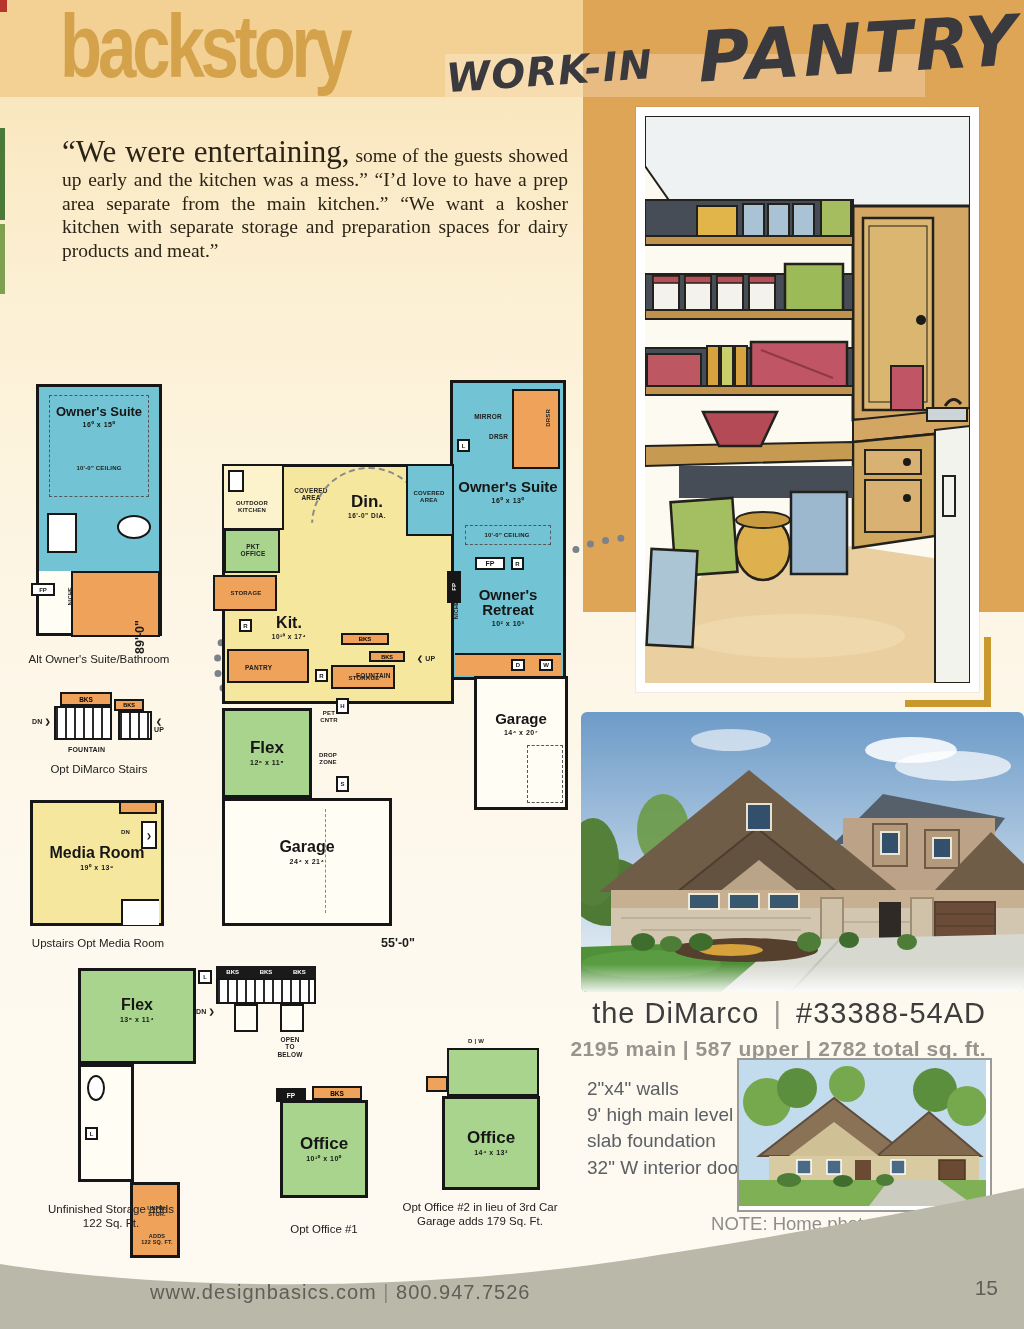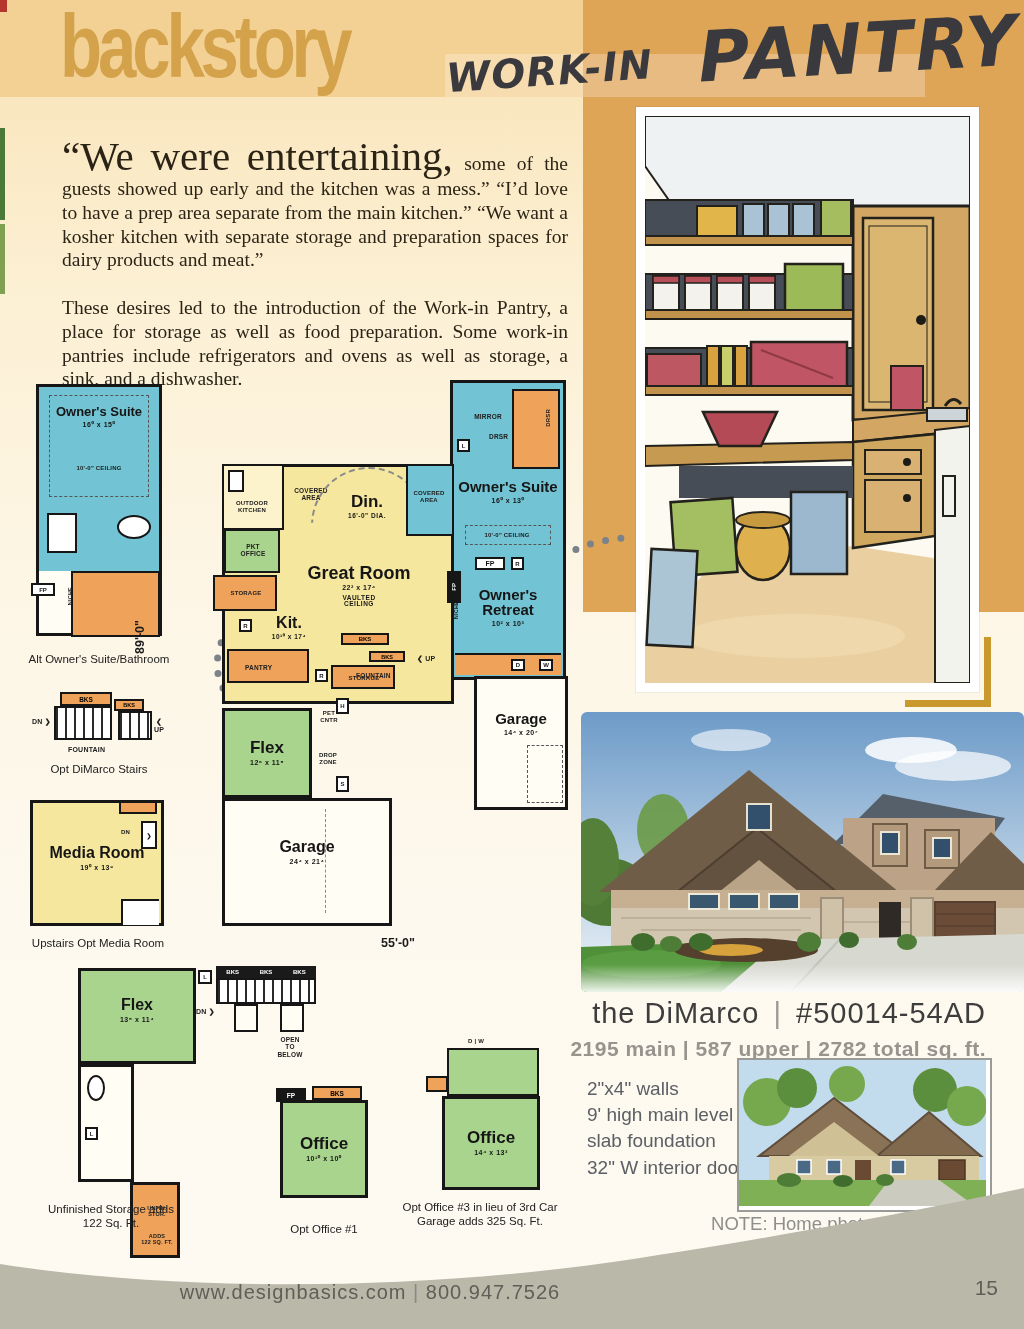--- a/index.html
+++ b/index.html
@@ -18,40 +18,40 @@
              font-size:40px;color:#3a3a3e;transform:rotate(-4deg);letter-spacing:1px;}
   .script-lg{left:698px;top:8px;font-family:"DejaVu Sans",sans-serif;font-style:italic;font-weight:700;
              font-size:70px;color:#3a3a3e;transform:rotate(-3deg);letter-spacing:3px;}
   .edge-red{left:0;top:0;width:7px;height:12px;background:#b5342c;}
   .edge-green1{left:0;top:128px;width:5px;height:92px;background:#4b7a38;}
   .edge-green2{left:0;top:224px;width:5px;height:70px;background:#7fa050;}
 
   
   .intro{left:62px;top:136px;width:506px;color:#2b2416;font-family:"Liberation Serif",serif;
          font-size:19.5px;line-height:1.22;text-align:justify;}
-  .intro .lead{font-size:41px;line-height:1;font-family:Liberation Serif, serif;}
+  .intro .lead{font-size:31px;line-height:1;font-family:Liberation Serif, serif;}
   .intro p{margin:0 0 24px 0;}
 
   
   .illo-frame{left:636px;top:107px;width:343px;height:585px;background:#ffffff;
               box-shadow:0 0 0 1px rgba(0,0,0,.05);padding:0;}
   .illo-frame svg{position:absolute;left:9px;top:9px;}
   .gold-bracket{left:905px;top:637px;width:79px;height:63px;
                 border-right:7px solid #c9992e;border-bottom:7px solid #c9992e;}
   .photo{left:581px;top:712px;width:443px;height:280px;border-radius:6px;overflow:hidden;}
   .title-row{right:38px;top:997px;display:flex;gap:14px;align-items:baseline;color:#3d3d3d;
              font-size:29px;letter-spacing:1px;}
   .title-sep{color:#9a9a96;font-weight:400;}
   .sqft{right:38px;top:1037px;font-size:21px;color:#97948e;letter-spacing:.5px;font-weight:bold;}
   .specs{left:587px;top:1076px;font-size:19px;color:#5c6065;line-height:1.38;}
   .render-box{left:737px;top:1058px;width:251px;height:150px;border:2px solid #9a9a96;background:#fff;}
   .note{left:706px;top:1212px;width:296px;text-align:center;font-size:18.5px;color:#8e8e8a;line-height:1.35;}
 
   
-  .footer-text{left:150px;top:1281px;width:440px;text-align:center;font-size:20px;color:#5f5f58;letter-spacing:1px;}
+  .footer-text{left:150px;top:1281px;width:440px;text-align:left;font-size:20px;color:#5f5f58;letter-spacing:1px;}
   .page-num{right:26px;top:1276px;font-size:21px;color:#5f5f58;}
 
   
   .plan{position:absolute;}
   .room{position:absolute;border:3px solid #161616;box-sizing:border-box;}
   .room2{position:absolute;border:2px solid #161616;box-sizing:border-box;}
   .blue{background:#72c3d3;} .yellow{background:#f6e79e;} .orange{background:#efa259;}
   .green{background:#a8d48e;} .whitebg{background:#fffdf4;} .pale{background:#fcf3cd;}
   .rname{position:absolute;width:100%;text-align:center;font-weight:700;color:#161616;line-height:1;}
   .rdims{display:block;font-weight:700;font-size:7px;margin-top:3px;letter-spacing:.5px;}
@@ -77,21 +77,20 @@
   <div class="abs hdr-band"></div>
   <div class="abs brand">backstory</div>
   <div class="abs script-sm">WORK-IN</div>
   <div class="abs script-lg">PANTRY</div>
   <div class="abs edge-red"></div>
   <div class="abs edge-green1"></div>
   <div class="abs edge-green2"></div>
 
   <div class="abs intro">
     <p><span class="lead">“We were entertaining,</span><span> some of the guests showed up early and the kitchen was a mess.”  “I’d love to have a prep area separate from the main kitchen.” “We want a kosher kitchen with separate storage and preparation spaces for dairy products and meat.”</span></p>
-    <p>These desires led to the introduction of the Work-in Pantry, a place for storage as well as food preparation. Some work-in pantries include refrigerators and ovens as well as storage, a sink, and a dishwasher.</p>
   </div>
 
   <div class="abs illo-frame">
     <svg width="325" height="567" viewBox="0 0 325 567">
       <rect x="0" y="0" width="325" height="567" fill="#fcfaf1"></rect>
       <polygon points="0,0 325,0 325,90 242,112 35,100 0,50" fill="#eef2f3" stroke="#23211c" stroke-width="2"></polygon>
 
       <polygon points="0,530 68,446 208,430 288,442 325,468 325,567 0,567" fill="#ead0a0"></polygon>
       <ellipse cx="150" cy="520" rx="110" ry="22" fill="#f2ddb4" opacity=".6"></ellipse>
 
@@ -247,26 +246,20 @@
 AREA</div>
       <div class="arch" style="left:86px;top:0px;width:112px;height:112px;"></div>
       <div class="rname" style="top:26px;left:92px;width:100px;font-size:17px;">
         <span>Din.</span>
         <span class="rdims" style="font-size:6.5px;">16'-0" DIA.</span>
       </div>
       <div class="blue" style="position:absolute;right:-1px;top:-1px;width:44px;height:68px;border-left:2px solid #161616;border-bottom:2px solid #161616;">
         <div class="lbl" style="left:2px;top:24px;width:38px;font-size:6px;">COVERED
 AREA</div>
       </div>
-      <div class="rname" style="top:98px;left:64px;width:140px;font-size:18px;line-height:.95;">
-        <span>Great Room</span>
-        <span class="rdims">22² x 17⁴</span>
-        <span class="rdims" style="font-size:6.5px;white-space:pre-line;">VAULTED
-CEILING</span>
-      </div>
       <div class="room2 green" style="left:-1px;top:62px;width:56px;height:44px;">
         <div class="lbl" style="left:10px;top:12px;width:34px;">PKT
 OFFICE</div>
       </div>
       <div class="room2 orange" style="left:-12px;top:108px;width:64px;height:36px;">
         <div class="lbl" style="left:6px;top:13px;width:50px;font-size:6px;">STORAGE</div>
       </div>
       <div class="rname" style="top:148px;left:24px;width:80px;font-size:16px;">
         <span>Kit.</span>
         <span class="rdims" style="font-size:6.5px;">10¹⁰ x 17⁴</span>
@@ -367,21 +360,21 @@
     <div class="lbl" style="left:56px;top:2px;font-size:6px;"><span>D</span> | <span>W</span></div>
     <div class="room2 green" style="left:35px;top:12px;width:92px;height:48px;"></div>
     <div class="room2 orange" style="left:14px;top:40px;width:22px;height:16px;"></div>
     <div class="room green" style="left:30px;top:60px;width:98px;height:94px;">
       <div class="rname" style="top:30px;font-size:17px;">
         <span>Office</span>
         <span class="rdims">14⁴ x 13³</span>
       </div>
     </div>
   </div>
-  <div class="caption" style="left:390px;top:1200px;width:180px;">Opt Office #3 in lieu of 3rd Car Garage adds 325 Sq. Ft.</div>
+  <div class="caption" style="left:390px;top:1200px;width:180px;">Opt Office #2 in lieu of 3rd Car Garage adds 179 Sq. Ft.</div>
 
   <div class="abs photo">
     <svg width="443" height="280" viewBox="0 0 443 280">
       <defs>
         <linearGradient id="sky" x1="0" y1="0" x2="0" y2="1">
           <stop offset="0" stop-color="#6d9bc8"></stop>
             <stop offset="1" stop-color="#dbe7f1"></stop>
         </linearGradient>
         <linearGradient id="fade" x1="0" y1="0" x2="0" y2="1">
           <stop offset="0" stop-color="#ffffff" stop-opacity="0"></stop>
@@ -437,21 +430,21 @@
       <ellipse cx="228" cy="230" rx="12" ry="10" fill="#4e7d38"></ellipse>
       <ellipse cx="268" cy="228" rx="10" ry="8" fill="#3f6d2e"></ellipse>
       <ellipse cx="326" cy="230" rx="10" ry="8" fill="#4e7d38"></ellipse>
       <rect x="0" y="252" width="443" height="28" fill="url(#fade)"></rect>
     </svg>
   </div>
 
   <div class="abs title-row">
     <span>the DiMarco</span>
     <span class="title-sep">|</span>
-    <span>#50014-54AD</span>
+    <span>#33388-54AD</span>
   </div>
   <div class="abs sqft">2195 main | 587 upper | 2782 total sq. ft.</div>
   <div class="abs specs">
     <div>2"x4" walls</div>
     <div>9' high main level</div>
     <div>slab foundation</div>
     <div>32" W interior doors</div>
   </div>
 
   <div class="abs render-box">

